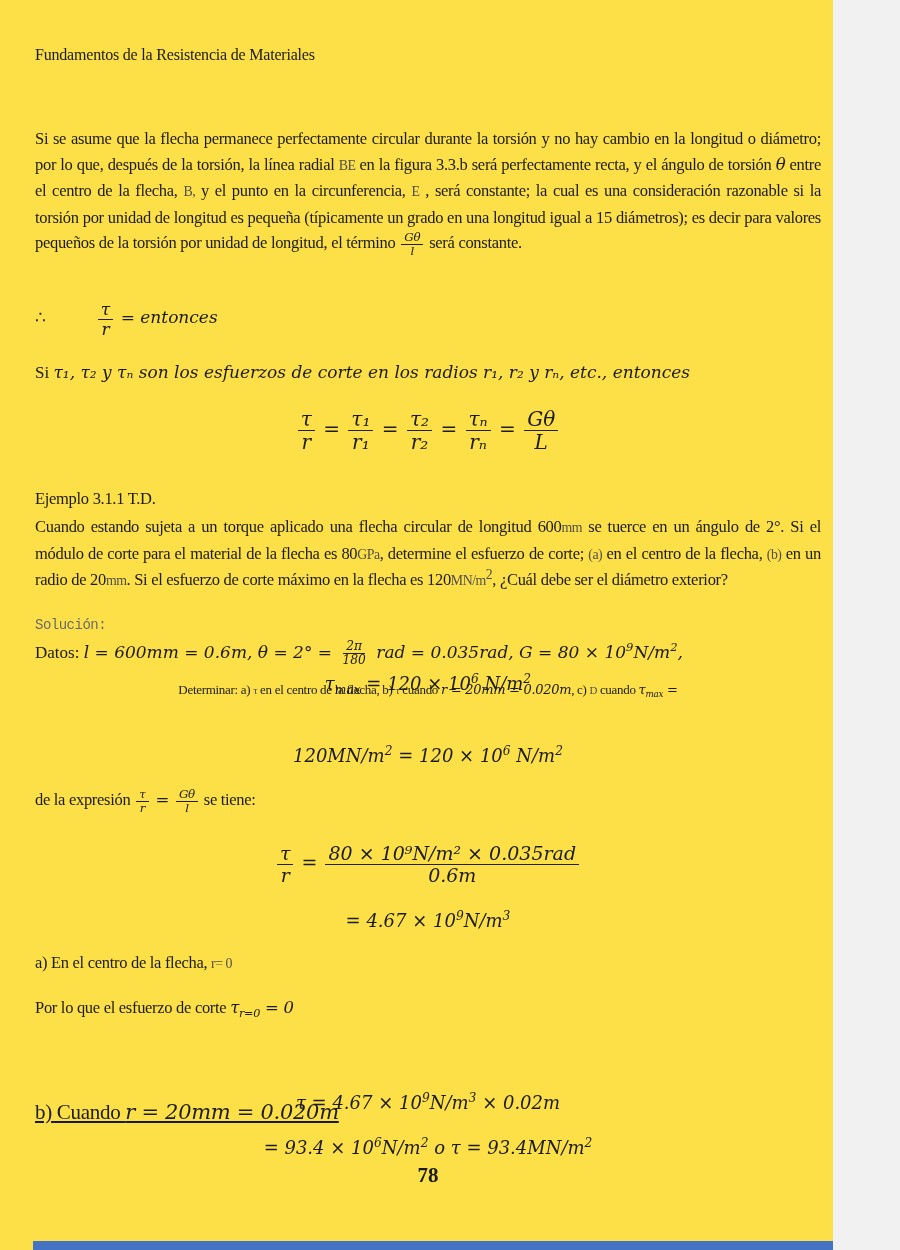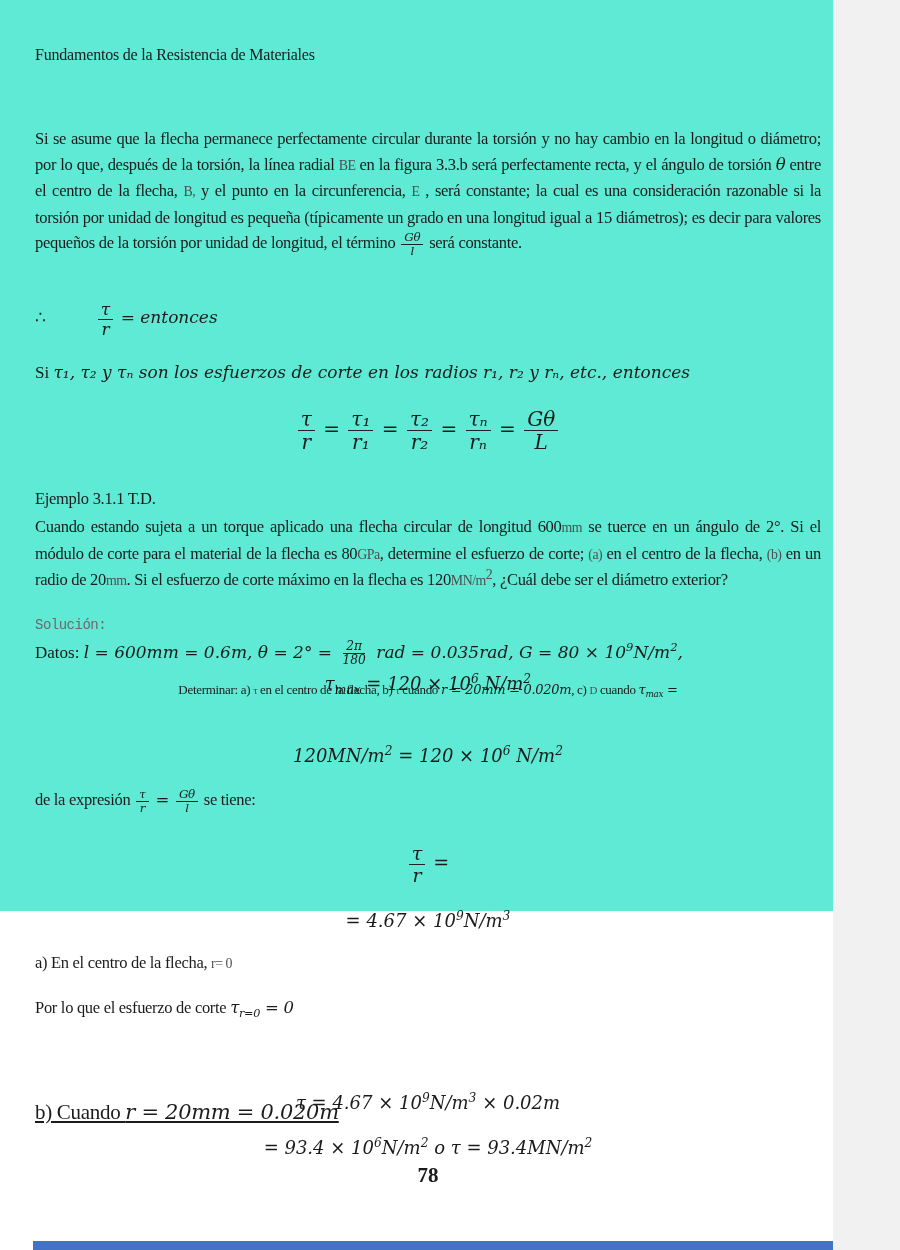--- a/index.html
+++ b/index.html
@@ -1,17 +1,17 @@
 <!DOCTYPE html>
 <html><head>
 <meta charset="utf-8">
 <style>
   html,body{margin:0;padding:0;}
   body{width:900px;height:1250px;overflow:hidden;background:#ffffff;}
-  .page{position:relative;width:900px;height:911px;background:#5eead4;
+  .page{position:relative;width:900px;height:1250px;background:#fde047;
         font-family:"Liberation Serif",serif;color:#1b1b1b;}
   .gutter{position:absolute;left:833px;top:0;width:67px;height:1250px;background:#f1f1f1;}
   .bottom-bar{position:absolute;left:33px;top:1241px;width:800px;height:9px;background:#4472c4;}
   .content{position:absolute;left:35px;top:0;width:786px;}
   .blk{position:absolute;left:0;width:786px;}
   .jt{text-align:justify;font-size:16.5px;line-height:25.5px;letter-spacing:-0.3px;}
   .hdr{font-size:16px;letter-spacing:-0.2px;}
   .ctr{text-align:center;}
   .eq{font-size:20px;font-family:"DejaVu Serif",serif;font-style:italic;}
   .eqm{font-size:18px;font-family:"DejaVu Serif",serif;font-style:italic;}
@@ -96,21 +96,24 @@
           <span class="fn">τ</span>
           <span class="fd">r</span>
         </span><span class="i"> = </span><span class="frac i">
           <span class="fn">Gθ</span>
           <span class="fd">l</span>
         </span> se tiene:</div>
 
     <div class="blk ctr eqm" style="top:843px;font-size:19px;"><span class="frac f1">
           <span class="fn">τ</span>
           <span class="fd">r</span>
-        </span><span class="i"> = </span></div>
+        </span><span class="i"> = </span><span class="frac f1">
+          <span class="fn">80 × 10⁹N/m² × 0.035rad</span>
+          <span class="fd">0.6m</span>
+        </span></div>
 
     <div class="blk ctr eqm" style="top:910px;"><span class="i">= 4.67 × 10</span><sup class="i">9</sup><span class="i">N/m</span><sup class="i">3</sup></div>
 
     <div class="blk" style="top:953px;font-size:16.5px;letter-spacing:-0.3px;">a) En el centro de la flecha, <span class="m">r= 0</span></div>
 
     <div class="blk" style="top:998px;font-size:16.5px;letter-spacing:-0.3px;">Por lo que el esfuerzo de corte <span class="i">τ</span><sub class="i">r=0</sub><span class="i"> = 0</span></div>
 
     <div class="blk" style="top:1100px;font-size:21px;letter-spacing:-0.3px;text-decoration:underline;">b) Cuando <span class="i">r = 20mm = 0.020m</span></div>
 
     <div class="blk ctr eqm" style="top:1092px;"><span class="i">τ = 4.67 × 10</span><sup class="i">9</sup><span class="i">N/m</span><sup class="i">3</sup><span class="i"> × 0.02m</span></div>

